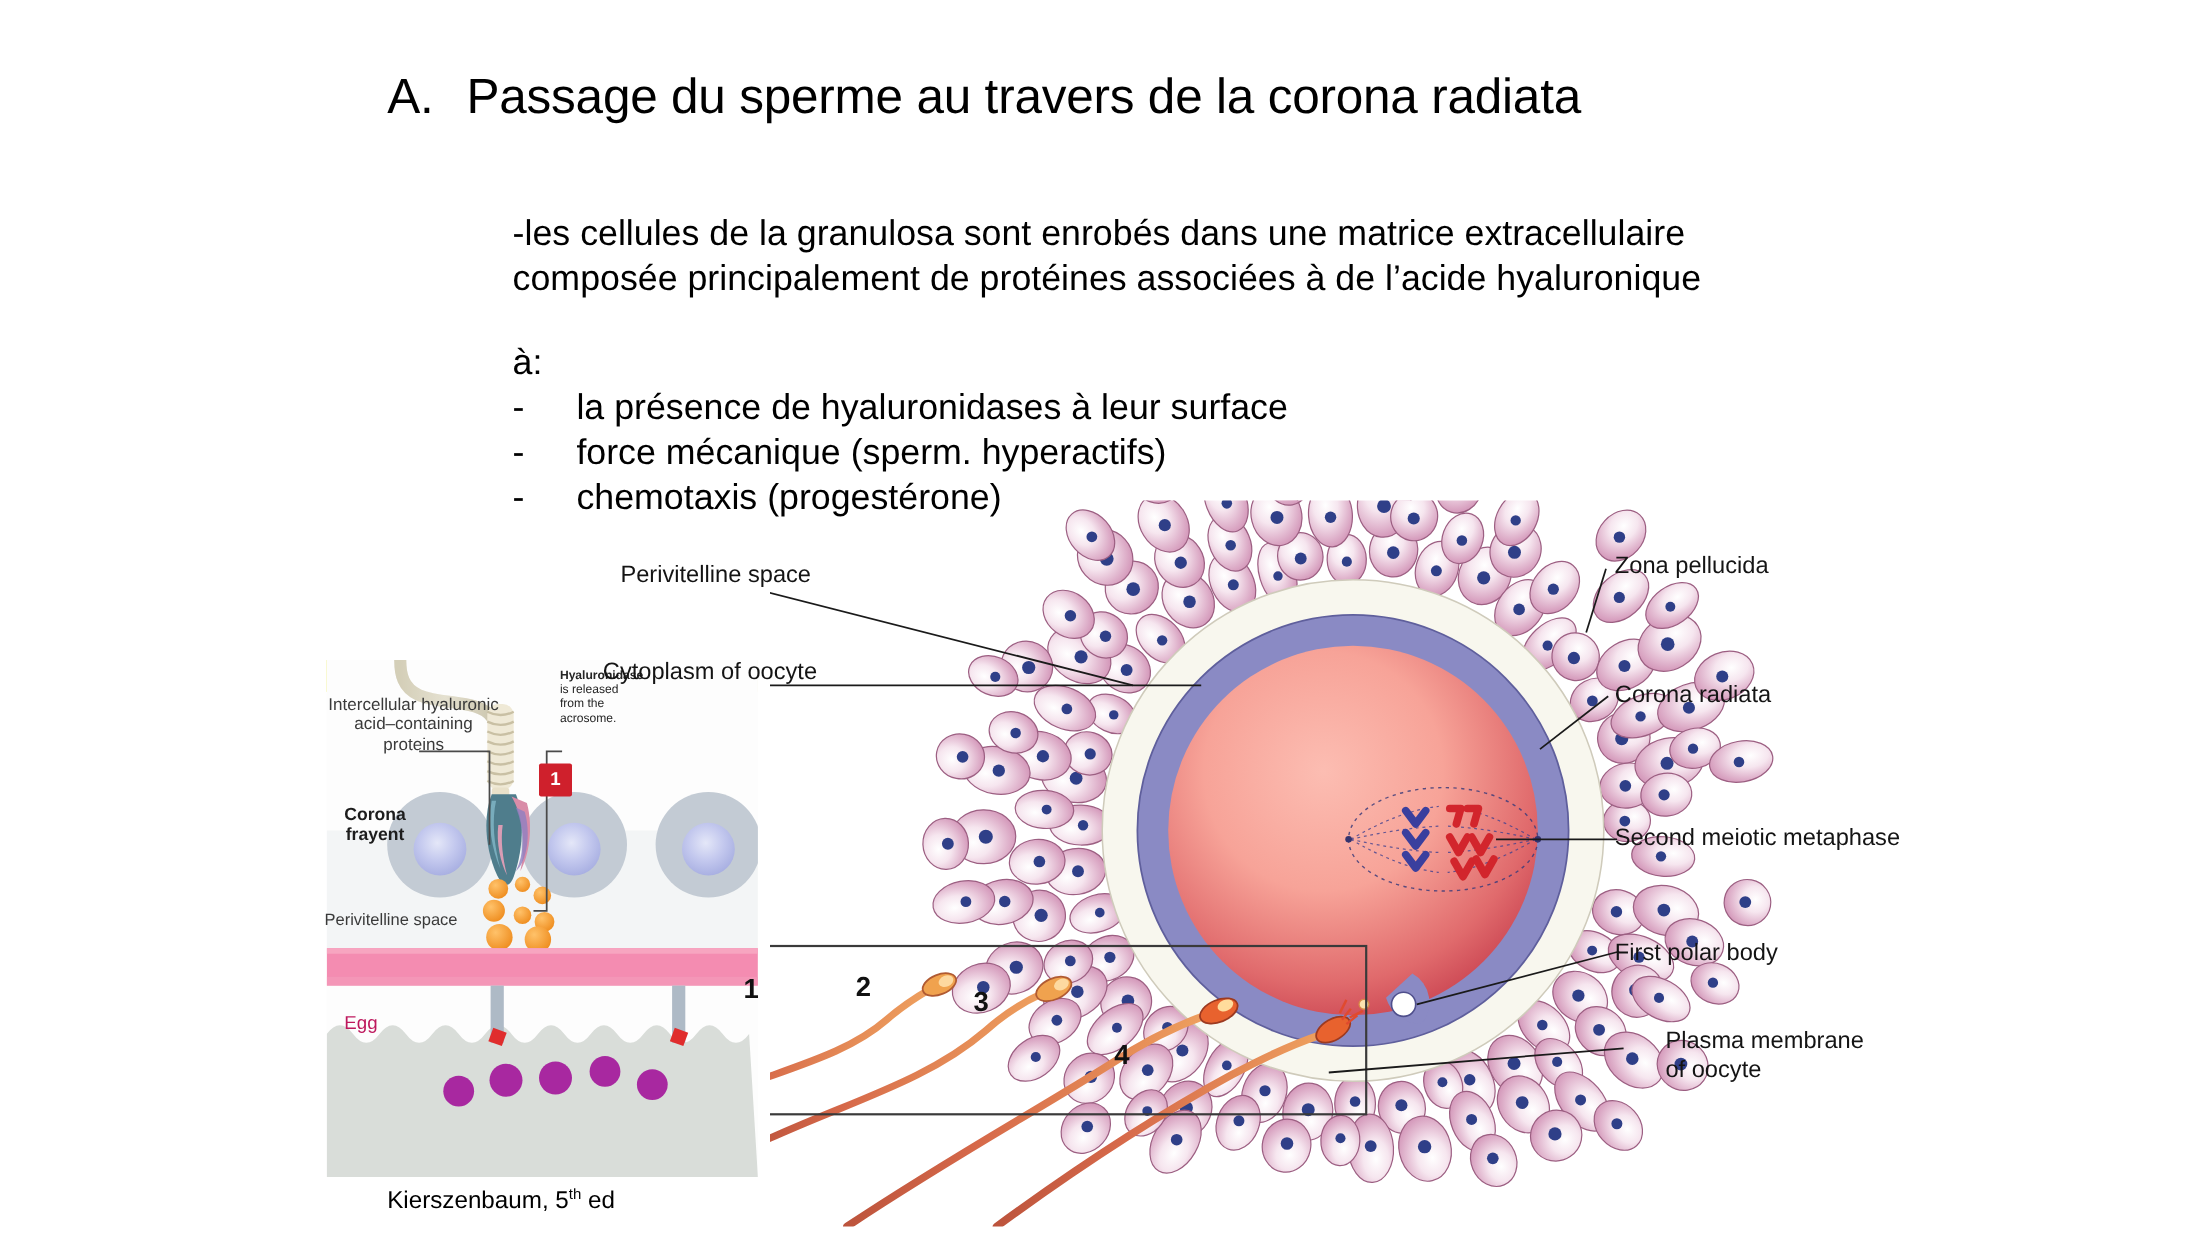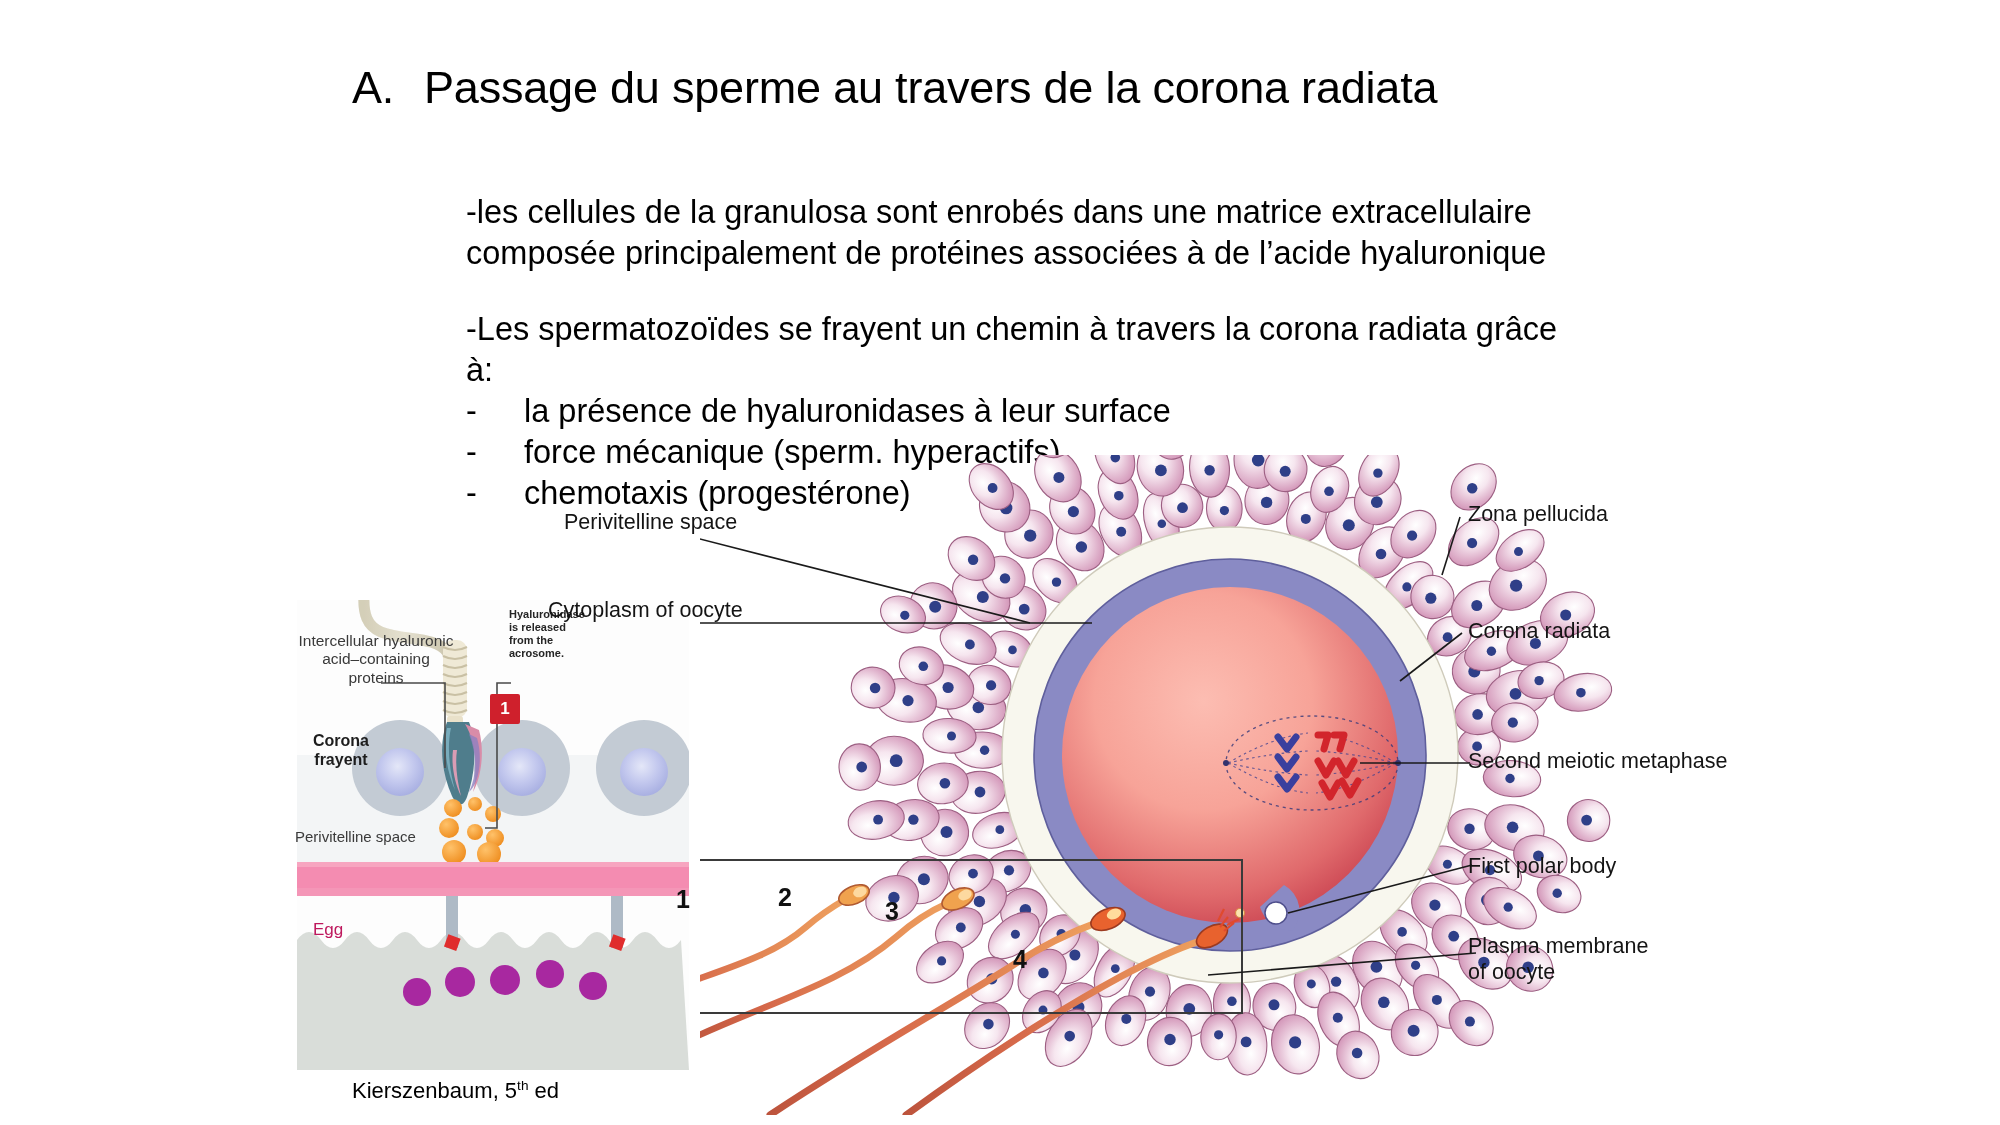--- a/index.html
+++ b/index.html
@@ -60,21 +60,21 @@
     line-height: 1.18;
   }
   #lf-hyaluronic-label {
     left: -76px; top: 32px; width: 310px;
     text-align: center; font-size: 15.5px;
   }
   #lf-hyaluronidase-label {
     left: 212px; top: 8px; width: 130px;
     text-align: left; font-size: 11px; font-weight: bold; color: #252525;
   }
-  #lf-hyaluronidase-label .thin { font-weight: bold; }
+  #lf-hyaluronidase-label .thin { font-weight: normal; }
   #lf-corona-label {
     left: -36px; top: 132px; width: 160px;
     text-align: center; font-size: 16px; font-weight: bold; color: #1d1d1d;
   }
   #lf-periv-label {
     left: -2px; top: 228px; font-size: 15px; color: #3a3a3a;
   }
   #lf-egg-label {
     left: 16px; top: 320px; font-size: 17px; color: #be185d;
   }
@@ -128,21 +128,20 @@
 
 <div id="slide-title">
   <span class="marker">A.</span>
   <span>Passage du sperme au travers de la corona radiata</span>
 </div>
 
 <div id="body-block">
   <div class="para">-les cellules de la granulosa sont enrobés dans une matrice extracellulaire</div>
   <div class="para">composée principalement de protéines associées à de l’acide hyaluronique</div>
   <div class="spacer"></div>
-  <div class="para">-Les spermatozoïdes se frayent un chemin à travers la corona radiata grâce</div>
   <div class="para">à:</div>
   <div class="bullet">
     <span class="dash">-</span>
     <span>la présence de hyaluronidases à leur surface</span>
   </div>
   <div class="bullet">
     <span class="dash">-</span>
     <span>force mécanique (sperm. hyperactifs)</span>
   </div>
   <div class="bullet">
@@ -662,21 +661,21 @@
     </g>
   </svg>
 
   <div class="rf-label left-side" style="left:-136px; top:54px;">Perivitelline space</div>
   <div class="rf-label left-side" style="left:-152px; top:142px;">Cytoplasm of oocyte</div>
 
   <div class="rf-label" style="left:768px; top:46px;">Zona pellucida</div>
   <div class="rf-label" style="left:768px; top:163px;">Corona radiata</div>
   <div class="rf-label" style="left:768px; top:293px;">Second meiotic metaphase</div>
   <div class="rf-label" style="left:768px; top:398px;">First polar body</div>
-  <div class="rf-label" style="left:768px; top:478px;">
+  <div class="rf-label" style="left:814px; top:478px;">
     <div>Plasma membrane</div>
     <div>of oocyte</div>
   </div>
 
   <div id="rf-sperm-nums">
     <span style="left:-24px; top:430px;">1</span>
     <span style="left:78px;  top:428px;">2</span>
     <span style="left:185px; top:442px;">3</span>
     <span style="left:313px; top:490px;">4</span>
   </div>

